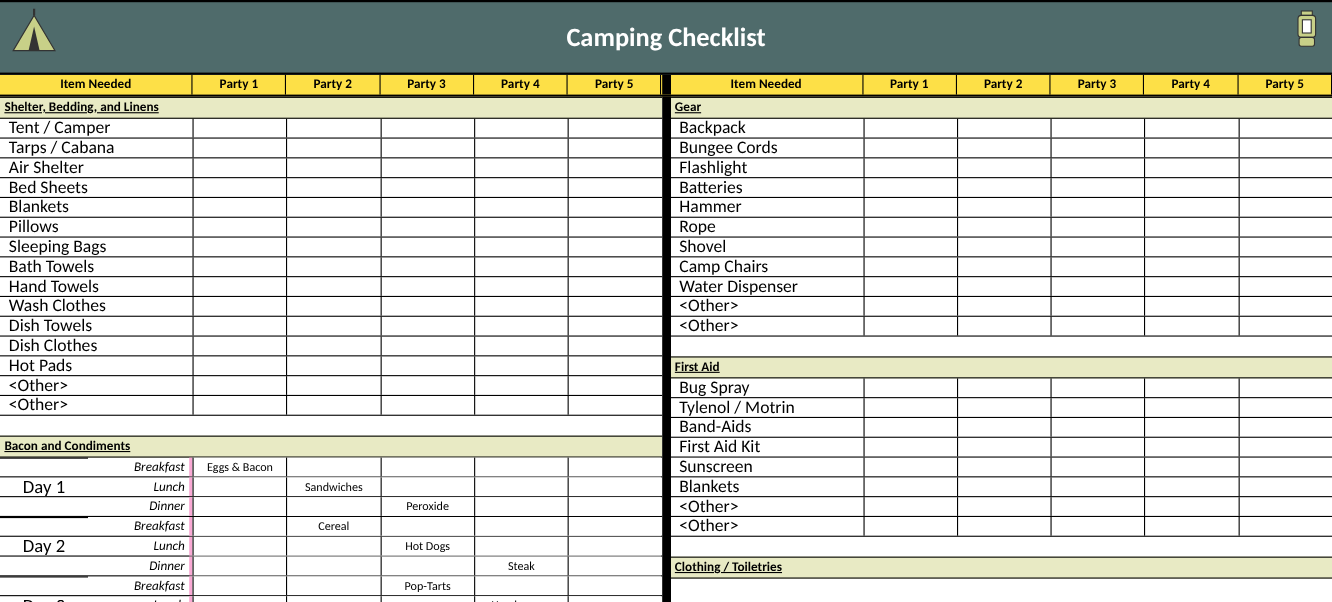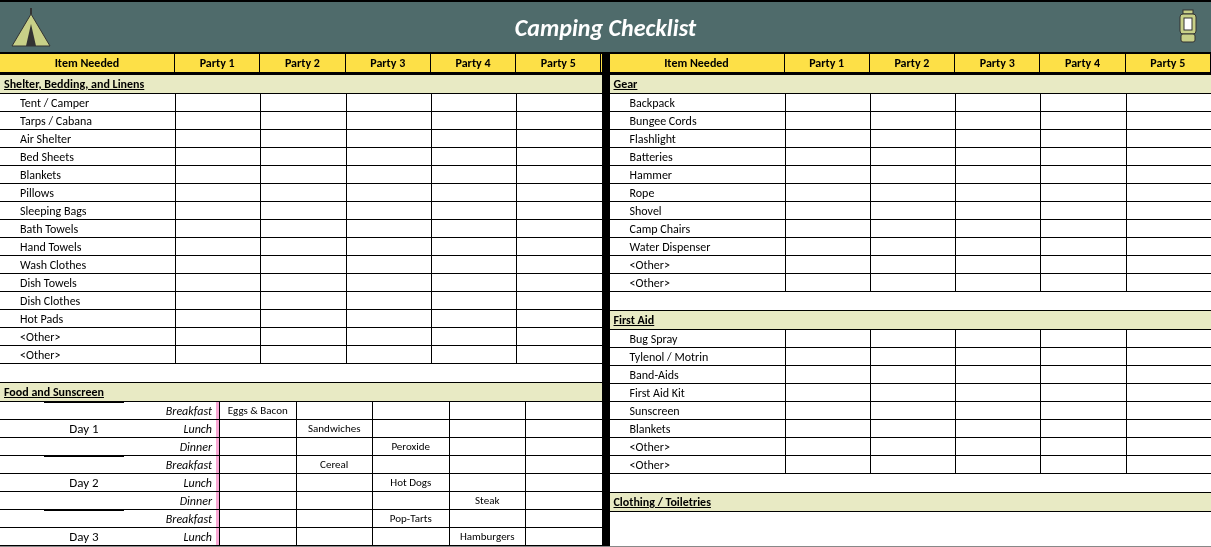--- a/index.html
+++ b/index.html
@@ -4,29 +4,28 @@
 <style>
   * { box-sizing: border-box; margin: 0; padding: 0; }
   body {
     font-family: Calibri, Arial, sans-serif;
     font-size: 12px;
     background: #fff;
     width: 1211px;
     color: #000;
   }
   .header-bar {
-    height: 54px;
+    height: 68px;
     background: #4f6b6b;
     border-top: 2px solid #000;
     border-bottom: 2px solid #000;
     display: flex;
     align-items: center;
     justify-content: center;
     position: relative;
-    font-style: italic;
   }
   .header-bar svg.left-ico { position: absolute; left: 8px; top: 4px; }
   .header-bar svg.right-ico { position: absolute; right: 8px; top: 6px; }
   .title {
     color: #fff;
     font-size: 24px;
     font-weight: bold;
   }
   .columns-row {
     display: flex;
@@ -61,44 +60,43 @@
     border-bottom:1px solid #000;
     font-size:12px;
   }
   .item-row{
     display:flex;
     height:18px;
     border-bottom:1px solid #000;
   }
   .item-row .label{
     flex:0 0 175px;
-    padding-left:20px;
-    font-size:12px;
+    padding-left:8px;
+    font-size:16px;
     display:flex;
     align-items:center;
   }
   .item-row .pcell{
     flex:1;
     border-left:1px solid #000;
   }
   .blank-row{ height:18px; }
 
   
   .food-row{
     display:flex;
     height:18px;
     border-bottom:1px solid #000;
   }
   .food-row .daycol{
     flex:0 0 80px;
     display:flex;
     align-items:center;
     justify-content:center;
-    font-size:13px;
-    margin-left:44px;
+    font-size:17px;
   }
   .food-row .mealcol{
     flex:0 0 95px;
     font-style:italic;
     text-align:center;
     padding-right:4px;
     display:flex;
     align-items:center;
     justify-content:flex-end;
     border-right:3px solid #f9a8d4;
@@ -281,21 +279,21 @@
       </div>
       <div class="item-row">
         <div class="label">&lt;Other&gt;</div>
         <div class="pcell"></div>
         <div class="pcell"></div>
         <div class="pcell"></div>
         <div class="pcell"></div>
         <div class="pcell"></div>
       </div>
       <div class="blank-row"></div>
-      <div class="section-head">Food and Sunscreen</div>
+      <div class="section-head">Bacon and Condiments</div>
       <div class="food-row">
         <div class="daycol day-border"></div>
         <div class="mealcol">Breakfast</div>
         <div class="fcell">Eggs &amp; Bacon</div>
         <div class="fcell"></div>
         <div class="fcell"></div>
         <div class="fcell"></div>
         <div class="fcell"></div>
       </div>
       <div class="food-row">

